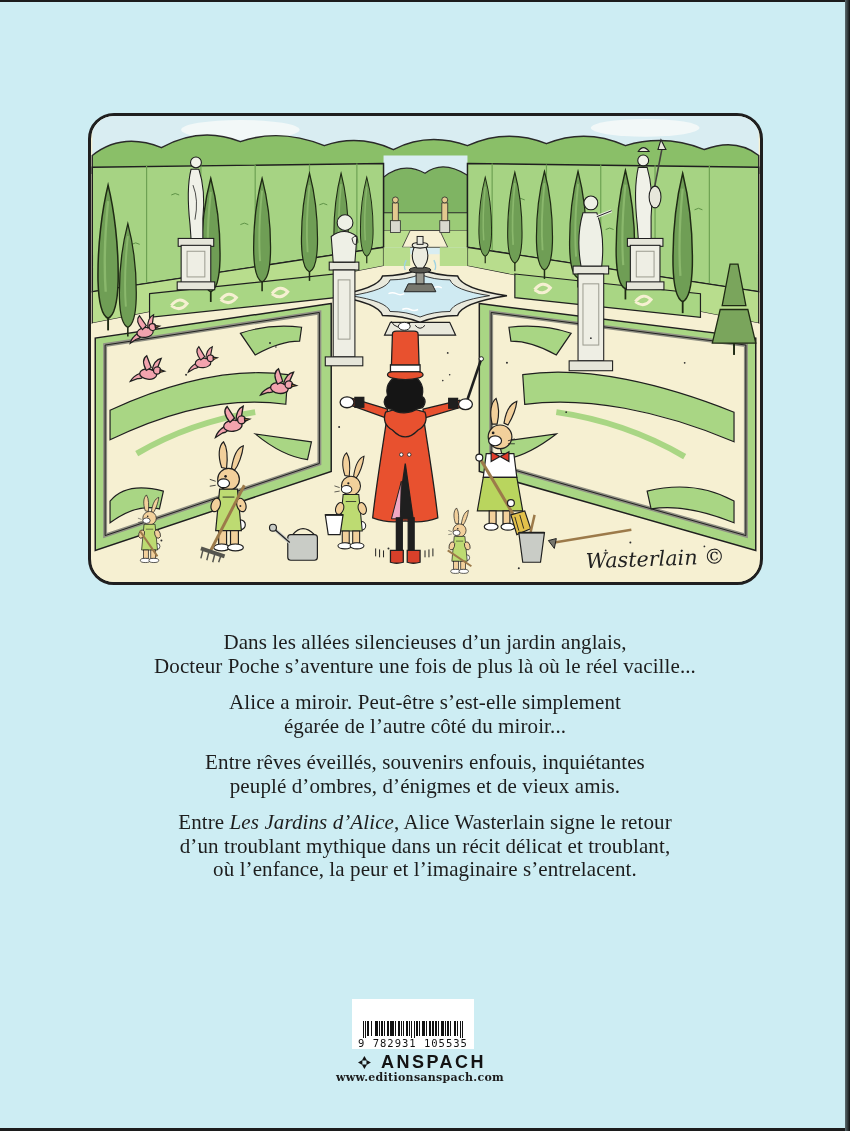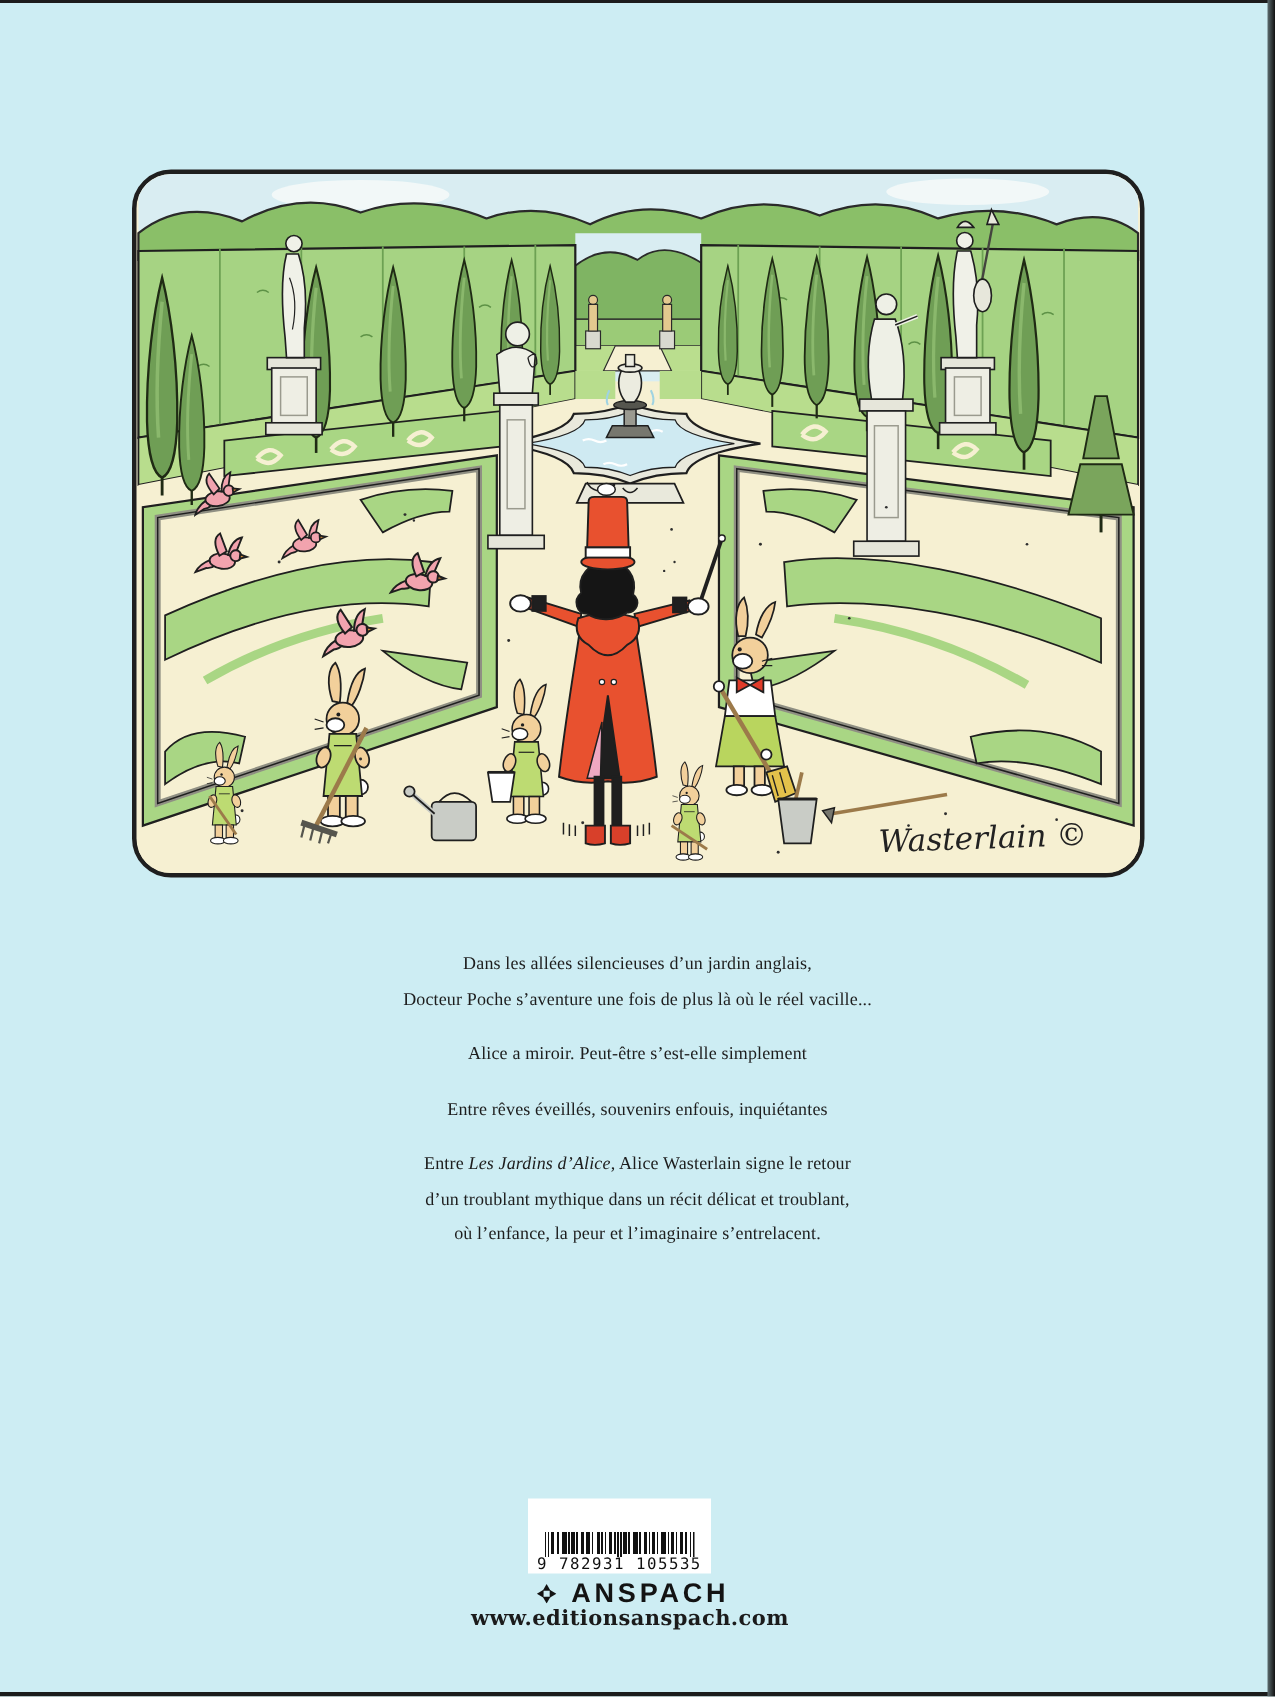--- a/index.html
+++ b/index.html
@@ -7,33 +7,33 @@
        font-family:"Liberation Serif","DejaVu Serif",serif;}
   .cover{position:absolute;inset:0;background:#cdedf3;}
   .edge{position:absolute;background:#1c1c1c;}
   .edge-top{left:0;top:0;width:850px;height:2px;}
   .edge-bottom{left:0;bottom:0;width:850px;height:3px;}
   .edge-right{right:0;top:0;width:5px;height:1131px;background:linear-gradient(to right,#5c6b6e,#111);}
   .artwork-frame{position:absolute;left:88px;top:113px;width:675px;height:472px;
        border:3px solid #1f1f1f;border-radius:26px;overflow:hidden;background:#f6f0d2;box-sizing:border-box;}
   .artwork-frame svg{display:block;}
   .blurb{position:absolute;top:631px;left:0;width:850px;text-align:center;color:#1d1d1d;}
-  .blurb p{margin:0 0 13px 0;font-size:12px;line-height:23.5px;letter-spacing:.1px;}
+  .blurb p{margin:0 0 13px 0;font-size:21px;line-height:23.5px;letter-spacing:.1px;}
   .blurb .line{display:block;}
   .blurb em{font-style:italic;}
   .barcode-box{position:absolute;left:352px;top:999px;width:122px;height:50px;background:#fff;
        display:flex;flex-direction:column;align-items:center;justify-content:flex-start;padding-top:22px;box-sizing:border-box;}
   .barcode-digits{font-family:"DejaVu Sans Mono",monospace;font-size:10.5px;color:#111;
        letter-spacing:1px;margin-top:-1px;white-space:nowrap;}
   .publisher-row{position:absolute;top:1052px;left:422px;transform:translateX(-50%);
        display:flex;align-items:center;gap:10px;}
   .publisher-name{font-family:"Liberation Sans","DejaVu Sans",sans-serif;font-weight:700;
        font-size:18px;letter-spacing:2.5px;color:#131313;}
   .publisher-site{position:absolute;top:1071px;left:420px;transform:translateX(-50%);
-       font-family:"DejaVu Serif",serif;font-weight:700;font-size:14px;color:#1b1b1b;letter-spacing:.3px;}
+       font-family:"DejaVu Serif",serif;font-weight:700;font-size:11px;color:#1b1b1b;letter-spacing:.3px;}
 </style>
 </head>
 <body>
 
 <div class="cover">
 
   <div class="artwork-frame">
     <svg width="669" height="466" viewBox="0 0 675 472">
       <defs>
         <g id="cyp">
@@ -343,23 +343,25 @@
     </svg>
   </div>
 
   <div class="blurb">
     <p>
       <span class="line">Dans les allées silencieuses d’un jardin anglais,</span>
       <span class="line">Docteur Poche s’aventure une fois de plus là où le réel vacille...</span>
     </p>
     <p>
       <span class="line">Alice a miroir. Peut-être s’est-elle simplement</span>
+      <span class="line">égarée de l’autre côté du miroir...</span>
     </p>
     <p>
       <span class="line">Entre rêves éveillés, souvenirs enfouis, inquiétantes</span>
+      <span class="line">peuplé d’ombres, d’énigmes et de vieux amis.</span>
     </p>
     <p>
       <span class="line"><span>Entre </span><em>Les Jardins d’Alice</em><span>, Alice Wasterlain signe le retour</span></span>
       <span class="line">d’un troublant mythique dans un récit délicat et troublant,</span>
       <span class="line">où l’enfance, la peur et l’imaginaire s’entrelacent.</span>
     </p>
   </div>
 
   <div class="barcode-box">
     <svg width="100" height="30" viewBox="0 0 95 30" preserveAspectRatio="none" shape-rendering="crispEdges">

